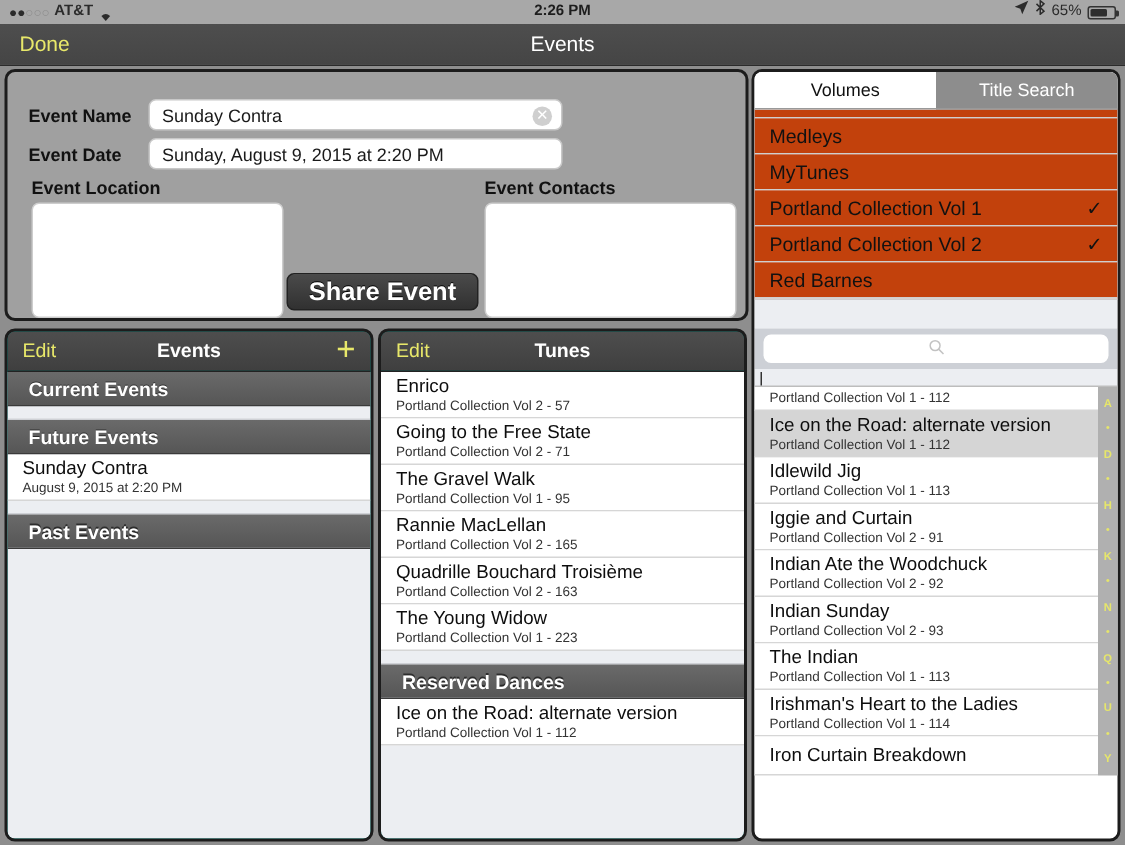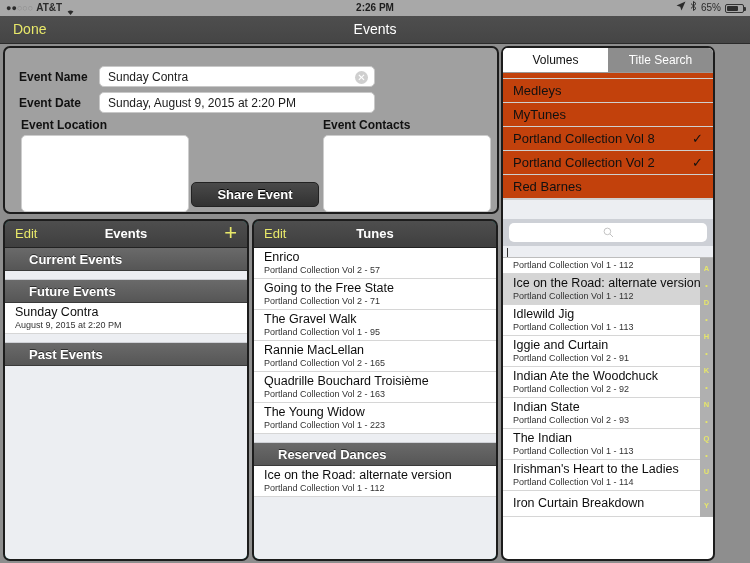--- a/index.html
+++ b/index.html
@@ -61,45 +61,45 @@
   #ev-date-field { width: 276px; height: 21px; margin-left: 4px; }
   #ev-loc-label { position: absolute; left: 16px; top: 70px; }
   #ev-con-label { position: absolute; left: 318px; top: 70px; }
   .big-box { position: absolute; background: #fff; border-radius: 5px; border: 1px solid #cdcdcd; }
   #ev-loc-box { left: 16px; top: 87px; width: 168px; height: 77px; }
   #ev-con-box { left: 318px; top: 87px; width: 168px; height: 77px; }
   #share-btn {
     position: absolute; left: 186px; top: 134px; width: 128px; height: 25px;
     background: linear-gradient(#4a4a4a, #313131);
     border: 1px solid #222; border-radius: 5px;
-    color: #fff; font-size: 13px; font-weight: bold;
+    color: #fff; font-size: 17px; font-weight: bold;
     display: flex; align-items: center; justify-content: center;
     text-shadow: 0 -1px 0 #000;
   }
 
   
   #events-panel { left: 3px; top: 219px; width: 246px; height: 342px; }
   
   #tunes-panel { left: 252px; top: 219px; width: 246px; height: 342px; }
   
-  #right-panel { left: 501px; top: 46px; width: 214px; height: 515px; background: #fff; }
+  #right-panel { left: 501px; top: 46px; width: 246px; height: 515px; background: #fff; }
 
   .list-nav {
     position: relative; height: 27px;
     background: linear-gradient(#4e4e4e, #3f3f3f);
     border-bottom: 1px solid #222;
   }
   .list-nav .ln-edit { position: absolute; left: 10px; top: 5px; color: #e8e86a; font-size: 13px; }
   .list-nav .ln-title { position: absolute; left: 0; width: 100%; top: 5px; text-align: center; color: #fff; font-size: 13px; font-weight: bold; }
   .list-nav .ln-plus { position: absolute; right: 10px; top: -1px; color: #e8e86a; font-size: 22px; font-weight: 300; }
 
   .sect-hdr {
     height: 23px; background: linear-gradient(#6a6a6a, #565656);
     color: #fff; font-size: 13px; font-weight: bold;
-    display: flex; align-items: center; padding-left: 24px;
+    display: flex; align-items: center; padding-left: 14px;
     text-shadow: 0 -1px 0 rgba(0,0,0,.55);
     border-bottom: 1px solid #3a3a3a;
   }
   .gap-row { height: 9px; background: #eceef2; border-bottom: 1px solid #cfd1d6; }
 
   .row {
     background: #fff; border-bottom: 1px solid #d6d6d6;
     padding: 2px 8px 2px 10px;
   }
   .row.sel { background: #d5d5d5; }
@@ -275,21 +275,21 @@
         <div class="vol-row clipped">
           <span></span>
         </div>
         <div class="vol-row">
           <span>Medleys</span>
         </div>
         <div class="vol-row">
           <span>MyTunes</span>
         </div>
         <div class="vol-row">
-          <span>Portland Collection Vol 8</span>
+          <span>Portland Collection Vol 1</span>
           <span class="vol-check">✓</span>
         </div>
         <div class="vol-row">
           <span>Portland Collection Vol 2</span>
           <span class="vol-check">✓</span>
         </div>
         <div class="vol-row">
           <span>Red Barnes</span>
         </div>
       </div>
@@ -320,21 +320,21 @@
           </div>
           <div class="row">
             <div class="r-title">Iggie and Curtain</div>
             <div class="r-sub">Portland Collection Vol 2 - 91</div>
           </div>
           <div class="row">
             <div class="r-title">Indian Ate the Woodchuck</div>
             <div class="r-sub">Portland Collection Vol 2 - 92</div>
           </div>
           <div class="row">
-            <div class="r-title">Indian State</div>
+            <div class="r-title">Indian Sunday</div>
             <div class="r-sub">Portland Collection Vol 2 - 93</div>
           </div>
           <div class="row">
             <div class="r-title">The Indian</div>
             <div class="r-sub">Portland Collection Vol 1 - 113</div>
           </div>
           <div class="row">
             <div class="r-title">Irishman's Heart to the Ladies</div>
             <div class="r-sub">Portland Collection Vol 1 - 114</div>
           </div>

